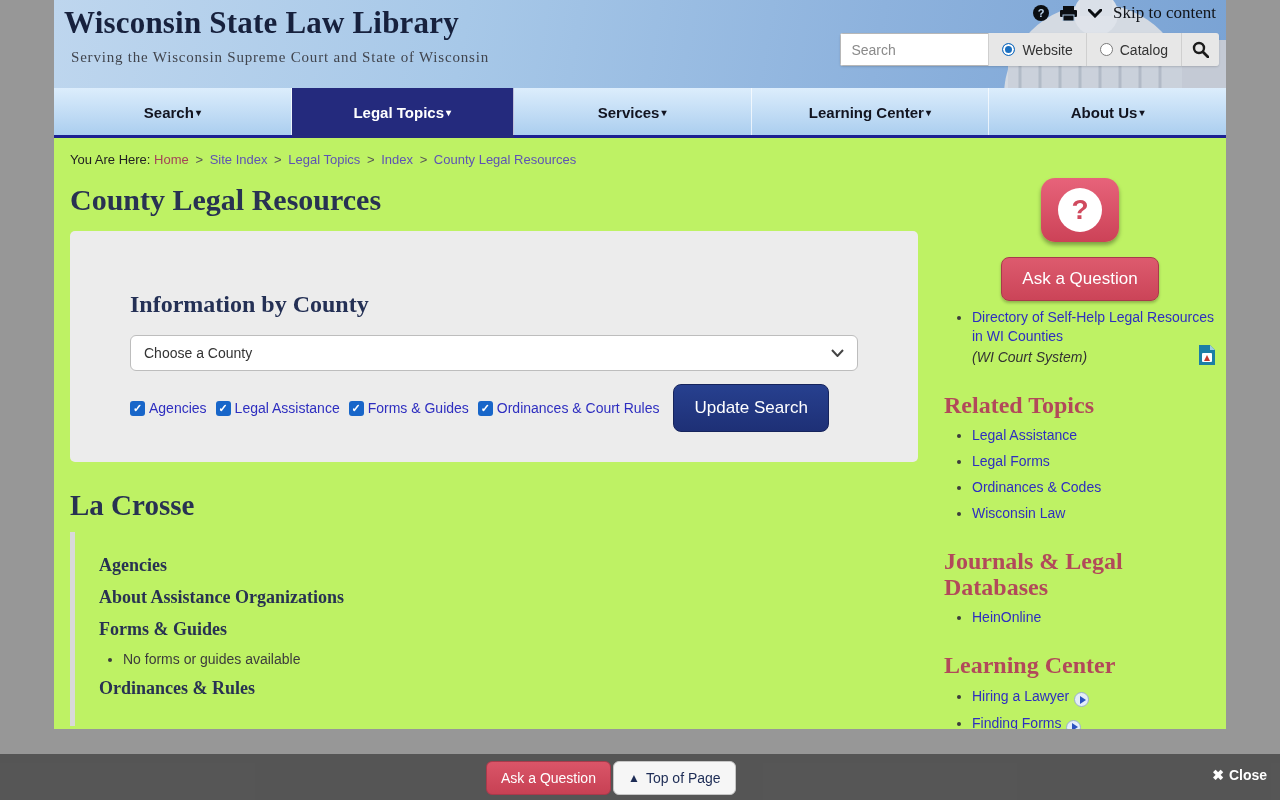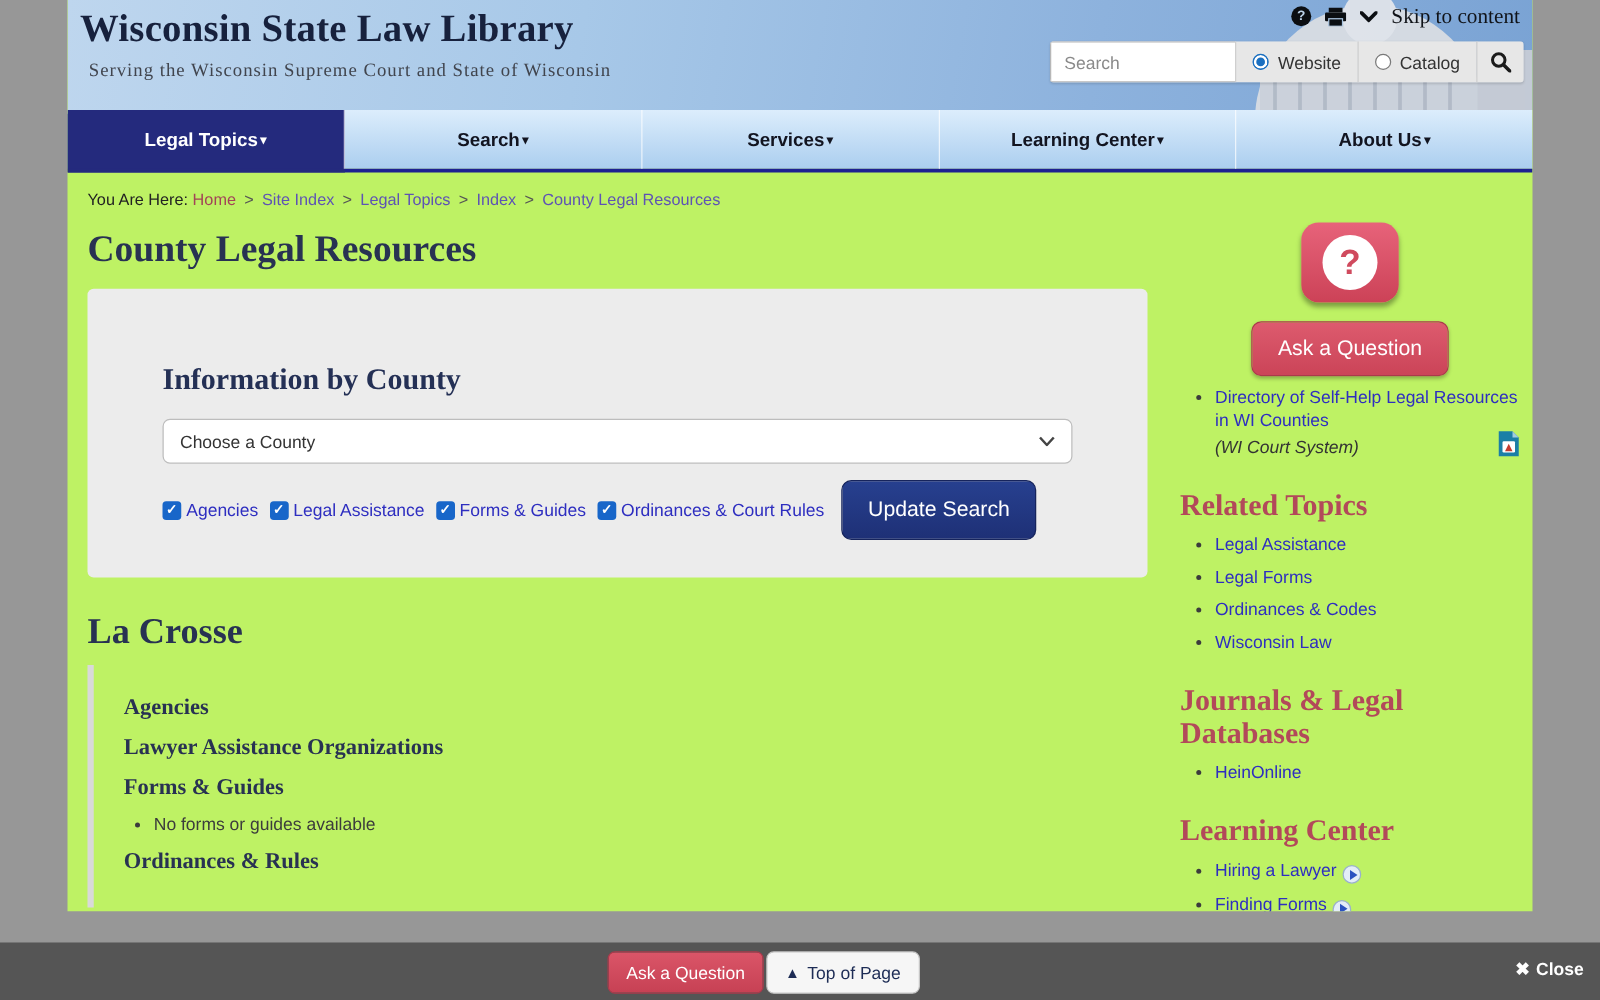--- a/index.html
+++ b/index.html
@@ -258,25 +258,25 @@
       <div class="search-btn-seg">
         <svg width="17" height="17" viewBox="0 0 17 17">
           <circle cx="7" cy="7" r="5" fill="none" stroke="#1b1b1b" stroke-width="2.4"></circle>
           <line x1="11" y1="11" x2="16" y2="16" stroke="#1b1b1b" stroke-width="2.8" stroke-linecap="round"></line>
         </svg>
       </div>
     </div>
   </div>
 
   <div class="main-nav">
+    <div class="nav-item">
+      <span>Search</span><span class="caret">▾</span>
+    </div>
     <div class="nav-item active">
       <span>Legal Topics</span><span class="caret">▾</span>
-    </div>
-    <div class="nav-item">
-      <span>Search</span><span class="caret">▾</span>
     </div>
     <div class="nav-item">
       <span>Services</span><span class="caret">▾</span>
     </div>
     <div class="nav-item">
       <span>Learning Center</span><span class="caret">▾</span>
     </div>
     <div class="nav-item">
       <span>About Us</span><span class="caret">▾</span>
     </div>
@@ -326,21 +326,21 @@
           <span class="cb-label">Ordinances &amp; Court Rules</span>
         </span>
         <button class="update-btn">Update Search</button>
       </div>
     </div>
 
     <h2 class="county-heading">La Crosse</h2>
 
     <div class="county-body">
       <div class="section-h">Agencies</div>
-      <div class="section-h">Lawyer Assistance Organizations</div>
+      <div class="section-h">About Assistance Organizations</div>
       <div class="section-h">Forms &amp; Guides</div>
       <ul class="forms-list">
         <li>No forms or guides available</li>
       </ul>
       <div class="section-h">Ordinances &amp; Rules</div>
     </div>
   </div>
 
   <div class="sidebar">
     <div class="ask-icon-box">

